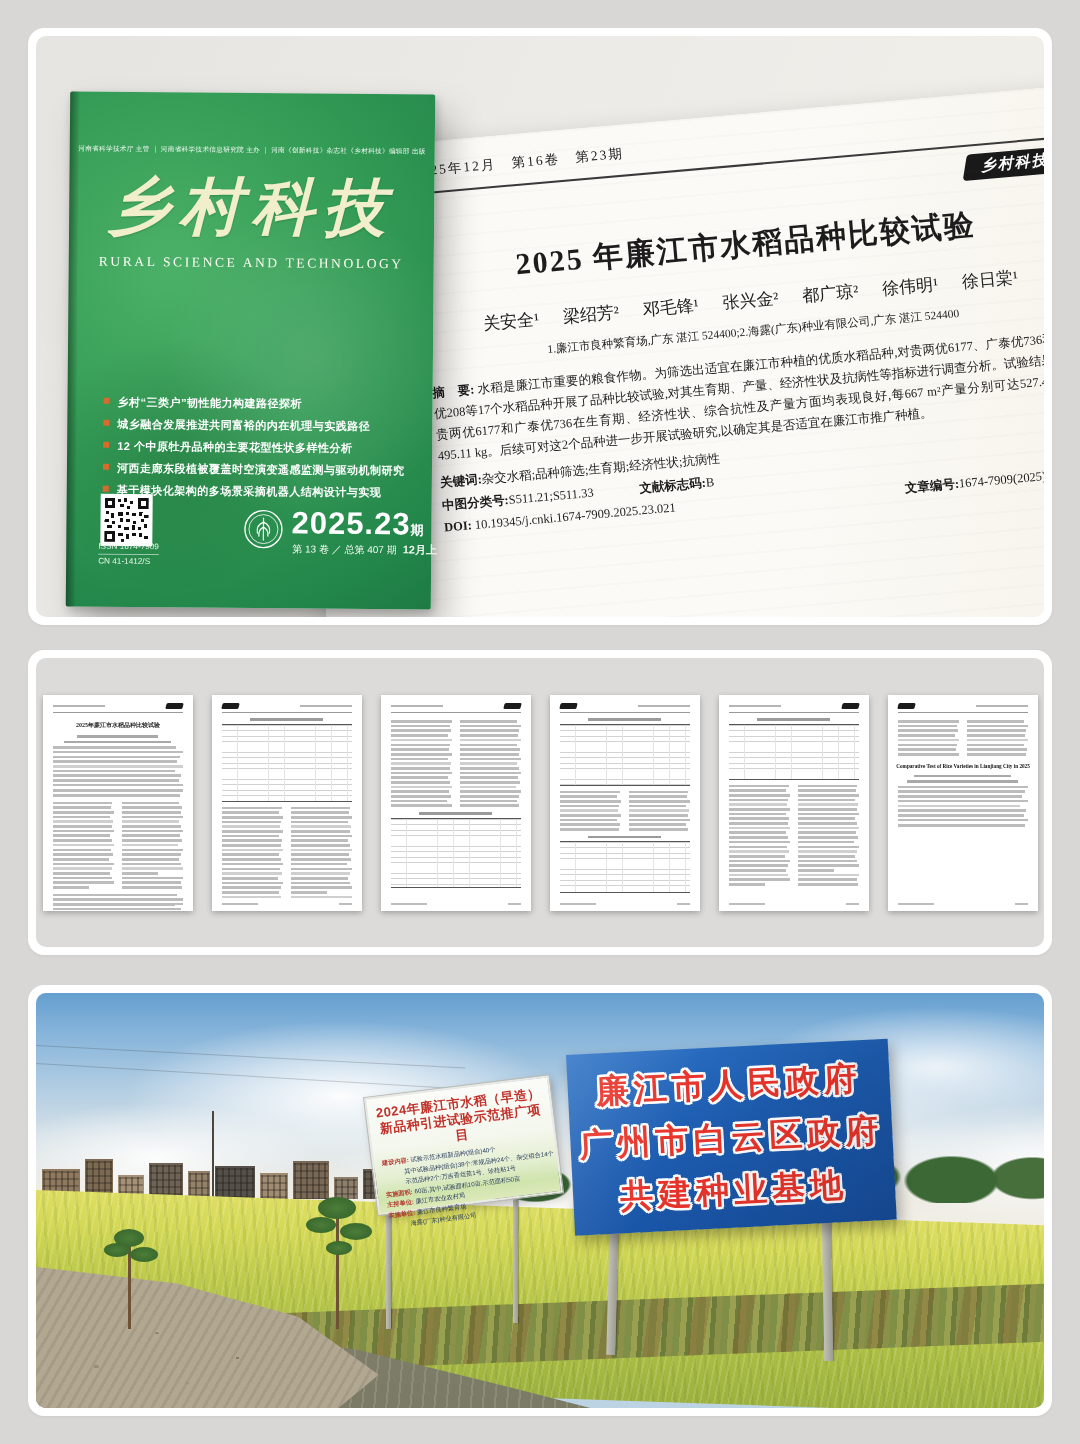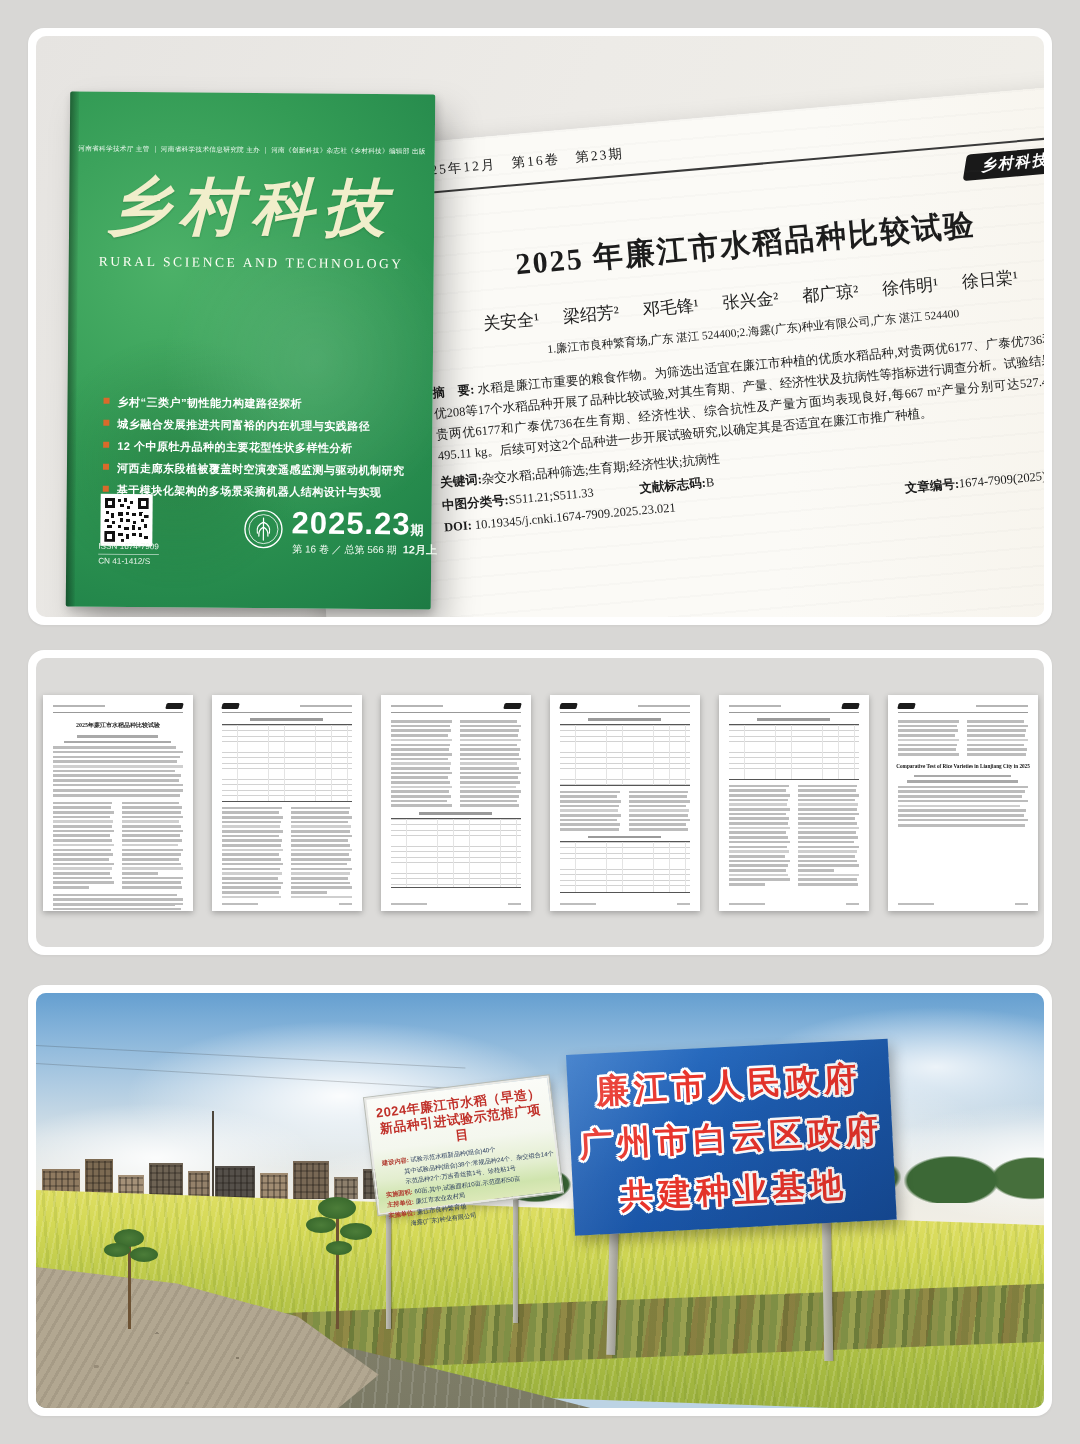--- a/index.html
+++ b/index.html
@@ -263,21 +263,21 @@
           <svg viewBox="0 0 40 40" width="40" height="40">
             <circle cx="20" cy="20" r="18.5" fill="none" stroke="#fff" stroke-width="1.4"></circle>
             <circle cx="20" cy="20" r="14.5" fill="none" stroke="#fff" stroke-width=".8"></circle>
             <path d="M20 9 L20 31 M20 13 C15 15 13 19 14 24 M20 13 C25 15 27 19 26 24 M20 18 C16 20 15 23 15.5 27 M20 18 C24 20 25 23 24.5 27" fill="none" stroke="#fff" stroke-width="1.2" stroke-linecap="round"></path>
           </svg>
         </div>
         <div class="mag-issue">
           <span class="big">2025.23</span><span class="qi">期</span>
         </div>
         <div class="mag-vol">
-          <span>第 16 卷 ／ 总第 566 期</span><b>12月上</b>
+          <span>第 13 卷 ／ 总第 407 期</span><b>12月上</b>
         </div>
       </div>
     </div>
 
   </div>
 </div>
 
 <div class="card" id="card-mid">
   <div class="card-inner">
     <div class="thumbs">

